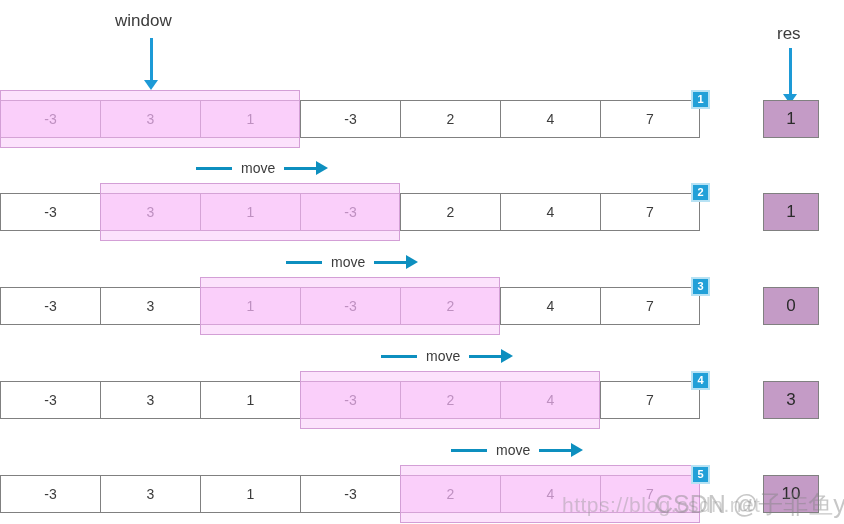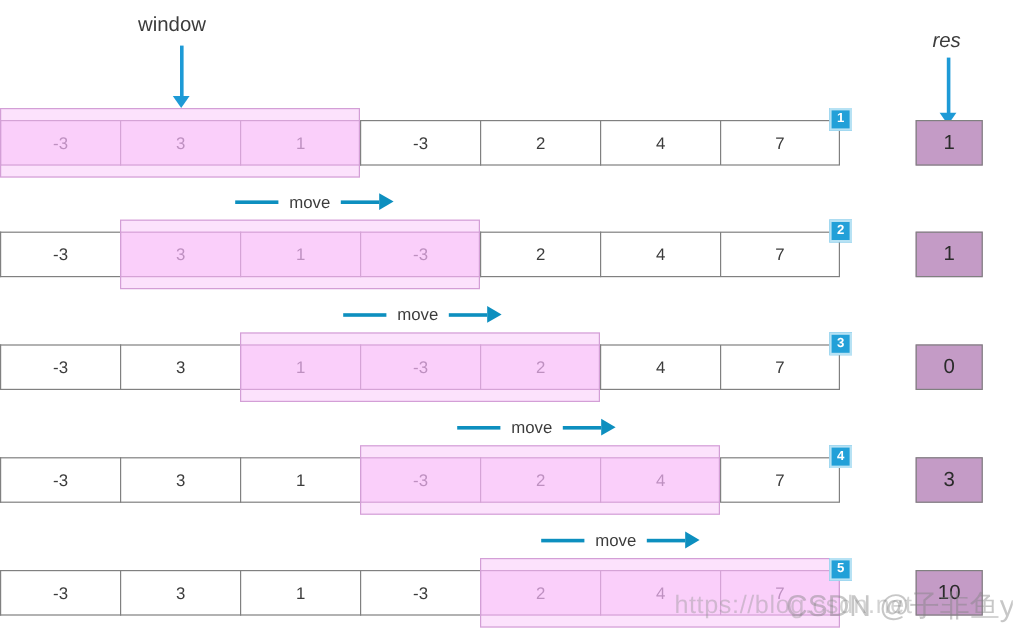--- a/index.html
+++ b/index.html
@@ -24,21 +24,21 @@
   }
 
   
   .label-text {
     position: absolute;
     font-size: 17px;
     color: #3c3c3c;
     white-space: nowrap;
   }
   #window-label { left: 115px; top: 11px; }
-  #res-label    { left: 777px; top: 24px; font-style: italic; }
+  #res-label    { left: 777px; top: 24px; }
 
   
   .v-arrow {
     position: absolute;
     width: 14px;
   }
   .v-arrow .shaft {
     position: absolute;
     left: 6px;
     top: 0;

